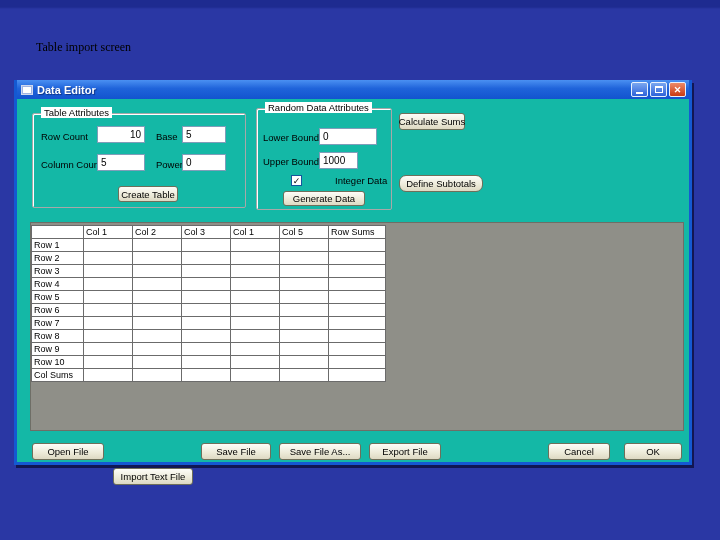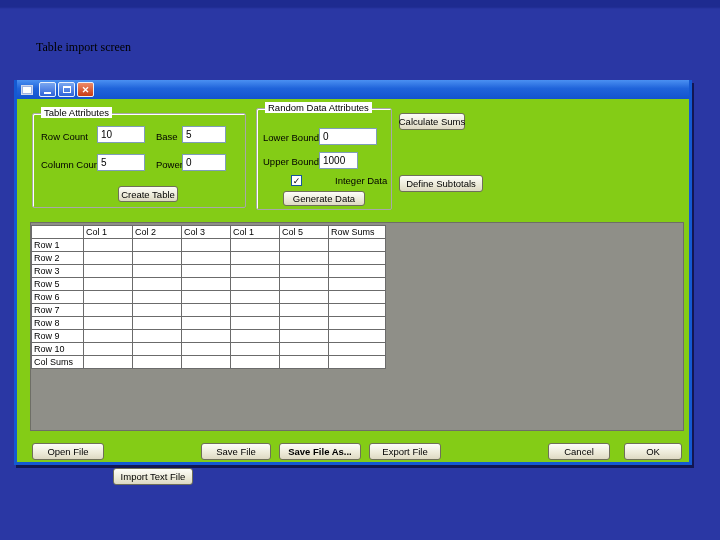--- a/index.html
+++ b/index.html
@@ -32,21 +32,21 @@
     text-shadow:1px 1px 1px rgba(0,0,40,.45); white-space:nowrap; overflow:hidden; }
   .cap-btn {
     width:17px; height:15px; margin-left:2px; border:1px solid #e8f0fc; border-radius:2px;
     display:flex; align-items:center; justify-content:center;
     background:linear-gradient(180deg,#7aa7f0,#2e62d9);
     color:#fff; font-size:9px; font-weight:bold; cursor:default;
   }
   .cap-btn.close { background:linear-gradient(180deg,#ed8a67,#c93a13); }
   .glyph-min { display:block; width:7px; height:2px; background:#fff; margin-top:7px; }
   .glyph-max { display:block; width:8px; height:7px; border:1px solid #fff; border-top:2px solid #fff; }
-  .client { position:relative; width:100%; height:calc(100% - 19px); background:#84cc16; }
+  .client { position:relative; width:100%; height:calc(100% - 19px); background:#14b8a6; }
 
   
   .groupbox {
     position:absolute; border:1px solid #a8a8a8; border-radius:2px;
     box-shadow:inset 1px 1px 0 #fff;
   }
   .groupbox .legend {
     position:absolute; top:-7px; left:8px; background:#fff; padding:0 3px;
     font-size:9.5px; color:#000; white-space:nowrap;
   }
@@ -85,37 +85,38 @@
   table.grid td.rs { width:57px; min-width:57px; }
 </style>
 </head>
 <body>
 
 <div class="slide-caption">Table import screen</div>
 
 <div class="window">
   <div class="titlebar">
     <span class="win-icon"></span>
+    <span class="win-title">Data Editor</span>
     <span class="cap-btn">
         <span class="glyph-min"></span>
       </span>
     <span class="cap-btn">
         <span class="glyph-max"></span>
       </span>
     <span class="cap-btn close">
         <span>✕</span>
       </span>
   </div>
 
   <div class="client">
 
     <div class="groupbox" style="left:15px;top:14px;width:214px;height:95px;">
       <span class="legend">Table Attributes</span>
       <span class="lbl" style="left:8px;top:17px;">Row Count</span>
-      <input class="txt" style="left: 64px; top: 12px; width: 48px;" value="10">
+      <input class="txt" style="left: 64px; top: 12px; width: 48px; text-align: right;" value="10">
       <span class="lbl" style="left:123px;top:17px;">Base</span>
       <input class="txt" style="left: 149px; top: 12px; width: 44px;" value="5">
       <span class="lbl" style="left:8px;top:45px;">Column Count</span>
       <input class="txt" style="left: 64px; top: 40px; width: 48px;" value="5">
       <span class="lbl" style="left:123px;top:45px;">Power</span>
       <input class="txt" style="left: 149px; top: 40px; width: 44px;" value="0">
       <div class="btn" style="left:85px;top:72px;width:60px;height:16px;">Create Table</div>
     </div>
 
     <div class="groupbox" style="left:239px;top:9px;width:136px;height:102px;">
@@ -127,21 +128,21 @@
       <div class="checkbox-row" style="left:34px;top:66px;">
         <span class="checkbox">
             <span>✓</span>
           </span>
         <span class="checkbox-label">Integer Data</span>
       </div>
       <div class="btn" style="left:26px;top:82px;width:82px;height:15px;">Generate Data</div>
     </div>
 
     <div class="btn" style="left:382px;top:14px;width:66px;">Calculate Sums</div>
-    <div class="btn" style="left:382px;top:76px;width:84px;">Define Subtotals</div>
+    <div class="btn" style="left:382px;top:76px;width:84px;border-radius:7px;">Define Subtotals</div>
 
     <div class="grid-panel">
       <table class="grid">
         <tbody>
             <tr>
           <td class="rh"></td>
           <td class="c">Col 1</td>
           <td class="c">Col 2</td>
           <td class="c">Col 3</td>
           <td class="c">Col 1</td>
@@ -169,20 +170,29 @@
         <tr>
           <td class="rh">Row 3</td>
           <td class="c"></td>
               <td class="c"></td>
               <td class="c"></td>
               <td class="c"></td>
               <td class="c"></td>
               <td class="rs"></td>
         </tr>
         <tr>
+          <td class="rh">Row 4</td>
+          <td class="c"></td>
+              <td class="c"></td>
+              <td class="c"></td>
+              <td class="c"></td>
+              <td class="c"></td>
+              <td class="rs"></td>
+        </tr>
+        <tr>
           <td class="rh">Row 5</td>
           <td class="c"></td>
               <td class="c"></td>
               <td class="c"></td>
               <td class="c"></td>
               <td class="c"></td>
               <td class="rs"></td>
         </tr>
         <tr>
           <td class="rh">Row 6</td>
@@ -238,19 +248,19 @@
               <td class="c"></td>
               <td class="rs"></td>
         </tr>
       </tbody>
         </table>
     </div>
 
     <div class="btn" style="left:15px;top:344px;width:72px;">Open File</div>
     <div class="btn" style="left:96px;top:344px;width:80px;margin-top:25px;">Import Text File</div>
     <div class="btn" style="left:184px;top:344px;width:70px;">Save File</div>
-    <div class="btn" style="left:262px;top:344px;width:82px;font-weight:bold;">Save File As...</div>
+    <div class="btn" style="left:262px;top:344px;width:82px;">Save File As...</div>
     <div class="btn" style="left:352px;top:344px;width:72px;">Export File</div>
     <div class="btn" style="left:531px;top:344px;width:62px;">Cancel</div>
     <div class="btn" style="left:607px;top:344px;width:58px;">OK</div>
 
   </div>
 </div>
 
 </body></html>

